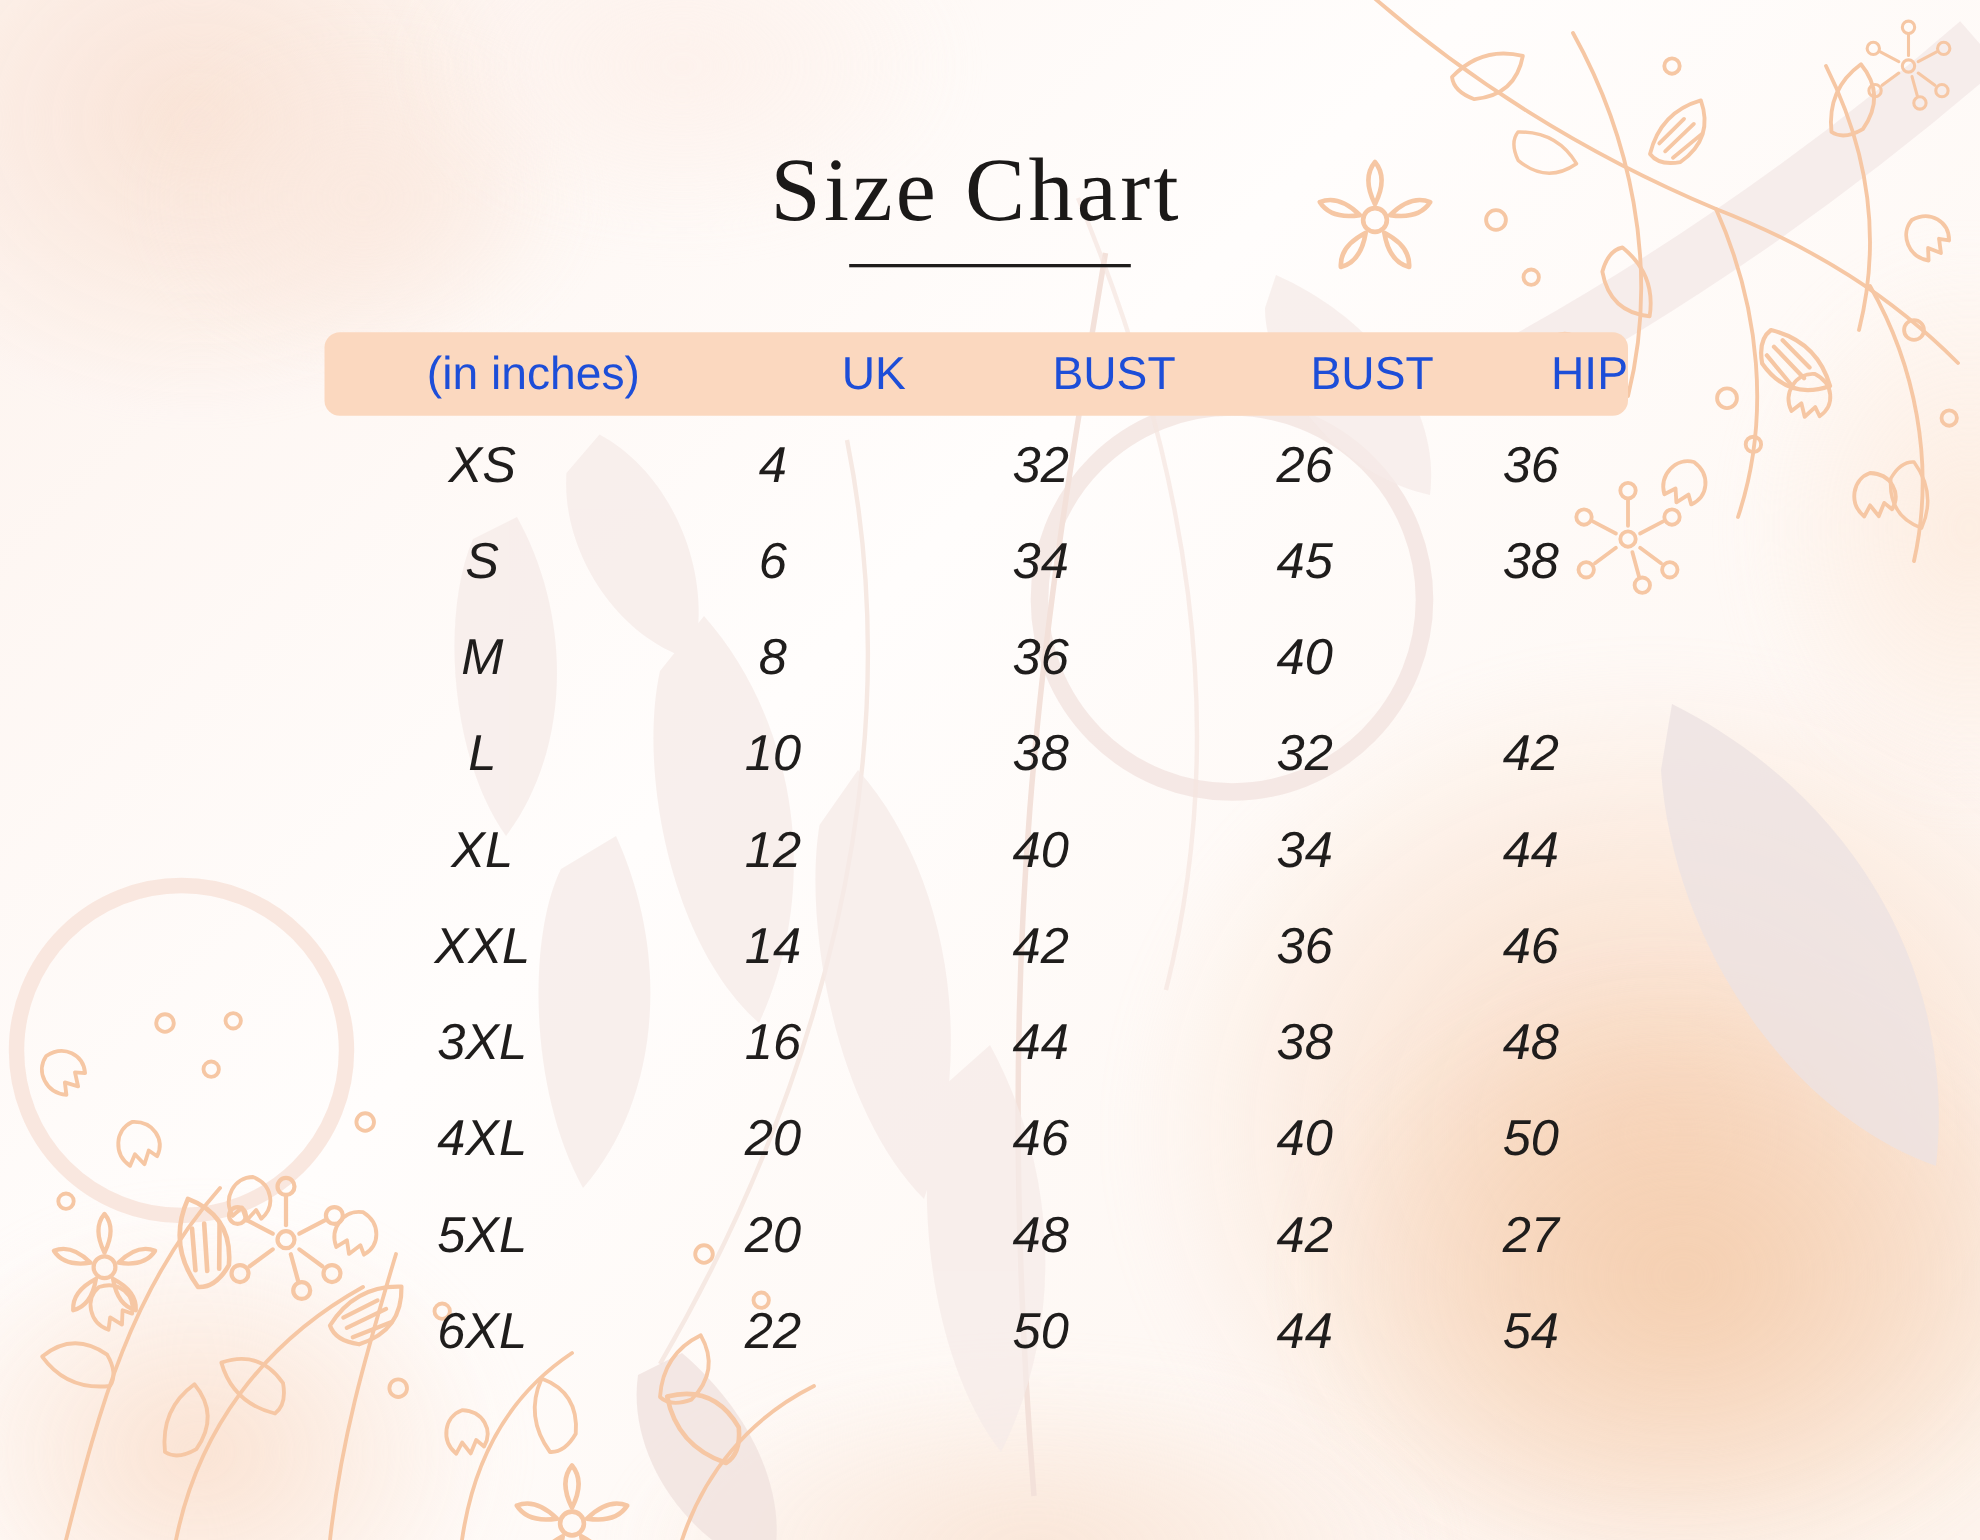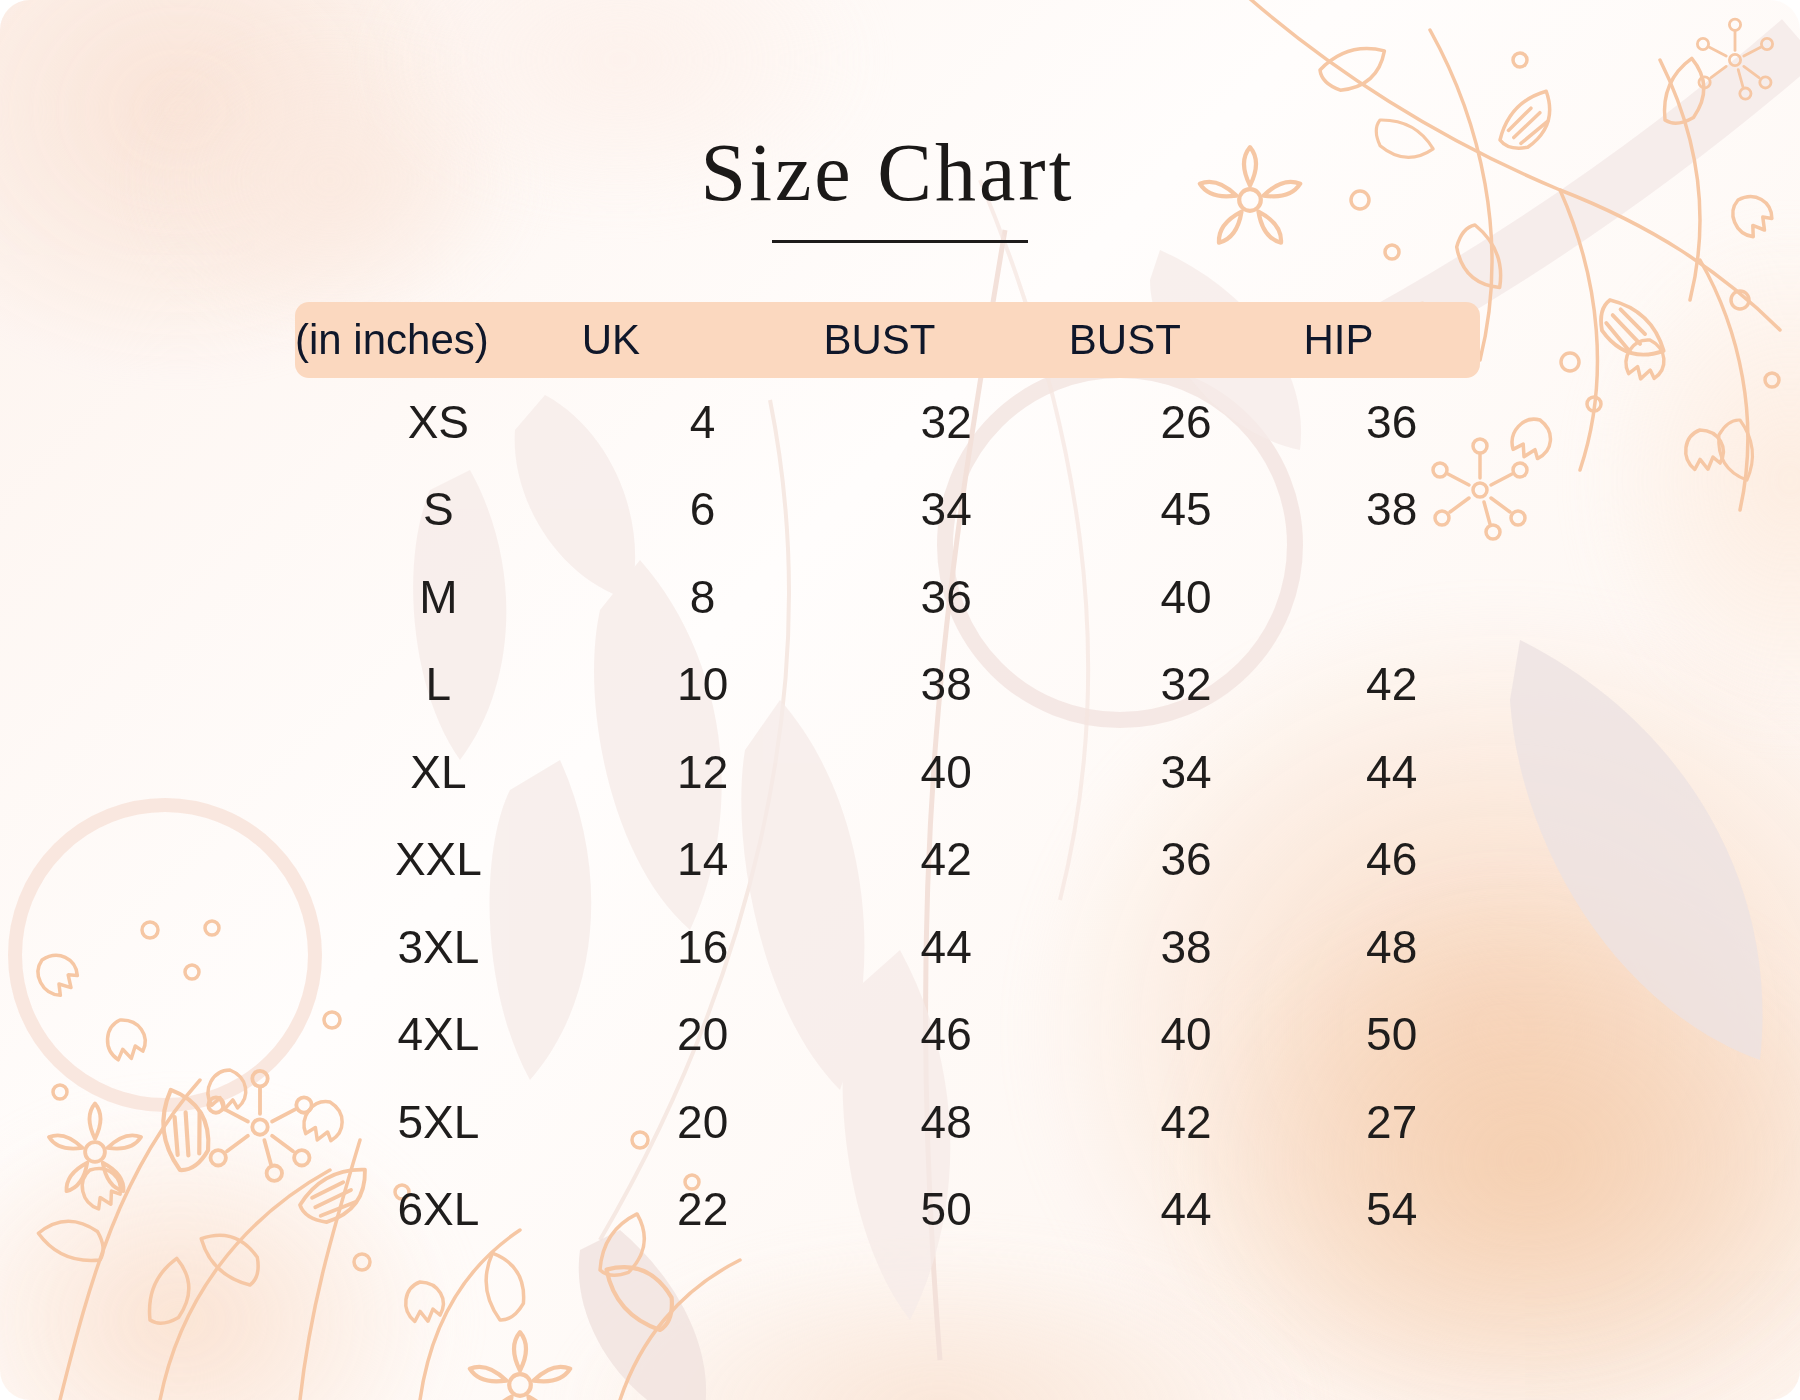--- a/index.html
+++ b/index.html
@@ -1,18 +1,18 @@
 <!DOCTYPE html>
 <html><head>
 <meta charset="utf-8">
 <style>
   html,body{margin:0;padding:0;}
   body{font-family:"Liberation Sans",sans-serif;}
   .page{position:relative;width:1800px;height:1400px;overflow:hidden;
-        background:linear-gradient(135deg,#fdf3ed 0%,#fffdfc 42%,#fdf3ec 100%);border-radius:30px;}
+        background:linear-gradient(135deg,#fdf3ed 0%,#fffdfc 42%,#fdf3ec 100%);}
 
   
   .wash{position:absolute;border-radius:50%;pointer-events:none;}
   .w1{left:-140px;top:-160px;width:640px;height:540px;filter:blur(14px);opacity:.95;
       background:radial-gradient(closest-side,#f9e2d5,rgba(249,226,213,0));}
   .w2{left:120px;top:20px;width:420px;height:320px;filter:blur(16px);opacity:.8;
       background:radial-gradient(closest-side,#fbe9df,rgba(251,233,223,0));}
   .w3{left:1020px;top:600px;width:960px;height:860px;filter:blur(26px);opacity:.95;
       background:radial-gradient(closest-side,#f8d7bf,rgba(248,215,191,0));}
   .w3b{left:1180px;top:880px;width:700px;height:560px;filter:blur(30px);opacity:.85;
@@ -38,22 +38,22 @@
   .title{position:absolute;left:295px;top:128px;width:1185px;margin:0;
          text-align:center;font-family:"Liberation Serif",serif;font-weight:400;
          font-size:82px;letter-spacing:3px;color:#1b1918;line-height:1.1;}
   .title-underline{position:absolute;left:772px;top:240px;width:256px;height:3px;
          background:#1e1c1b;}
 
   
   .size-table{position:absolute;left:295px;top:302px;width:1185px;}
   .grid-row{display:grid;grid-template-columns:24.2% 20.4% 20.7% 19.8% 14.9%;}
   .thead{height:76px;background:#fbd8bf;border-radius:14px;align-items:center;}
-  .th{text-align:left;font-size:42px;color:#0f172a;}
-  .tr{height:87.5px;align-items:center;}
+  .th{text-align:right;font-size:42px;color:#1d4ed8;}
+  .tr{height:87.5px;align-items:center;font-style:italic;}
   .td{text-align:center;font-size:46px;color:#1f1d1c;}
 </style>
 </head>
 <body>
 
 <div class="page">
 
   <div class="wash w1"></div>
   <div class="wash w2"></div>
   <div class="wash w5"></div>

